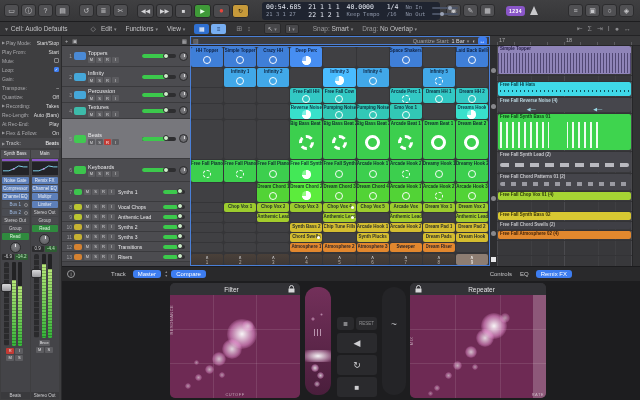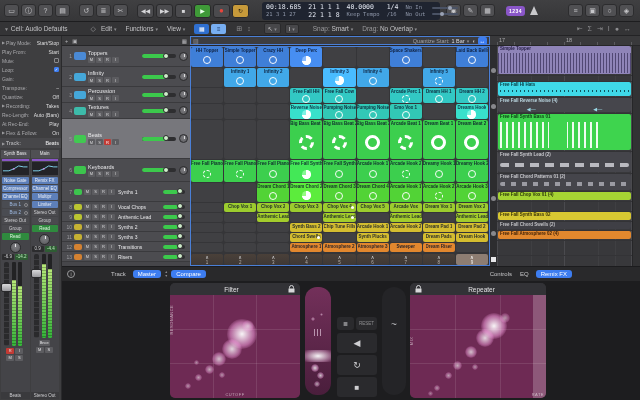--- a/index.html
+++ b/index.html
@@ -245,26 +245,26 @@
     <div class="cb-group" id="transport">
         <span class="tr-btn ">◀◀</span>
         <span class="tr-btn ">▶▶</span>
         <span class="tr-btn ">■</span>
         <span class="tr-btn play">▶</span>
         <span class="tr-btn rec">●</span>
         <span class="tr-btn cycle">↻</span>
       </div>
     <div class="lcd">
       <div class="lcd-seg">
-          <span class="a">00:18.685</span>
+          <span class="a">00:54.685</span>
           <span class="b">21 3 1 27</span>
         </div>
       <div class="lcd-seg">
           <span class="a">21 1 1  1</span>
-          <span class="a">22 1 1  8</span>
+          <span class="a">22 1 2  1</span>
         </div>
       <div class="lcd-seg">
           <span class="a">40.0000</span>
           <span class="b">Keep Tempo</span>
         </div>
       <div class="lcd-seg">
           <span class="a">1/4</span>
           <span class="b">/16</span>
         </div>
       <div class="lcd-seg">

